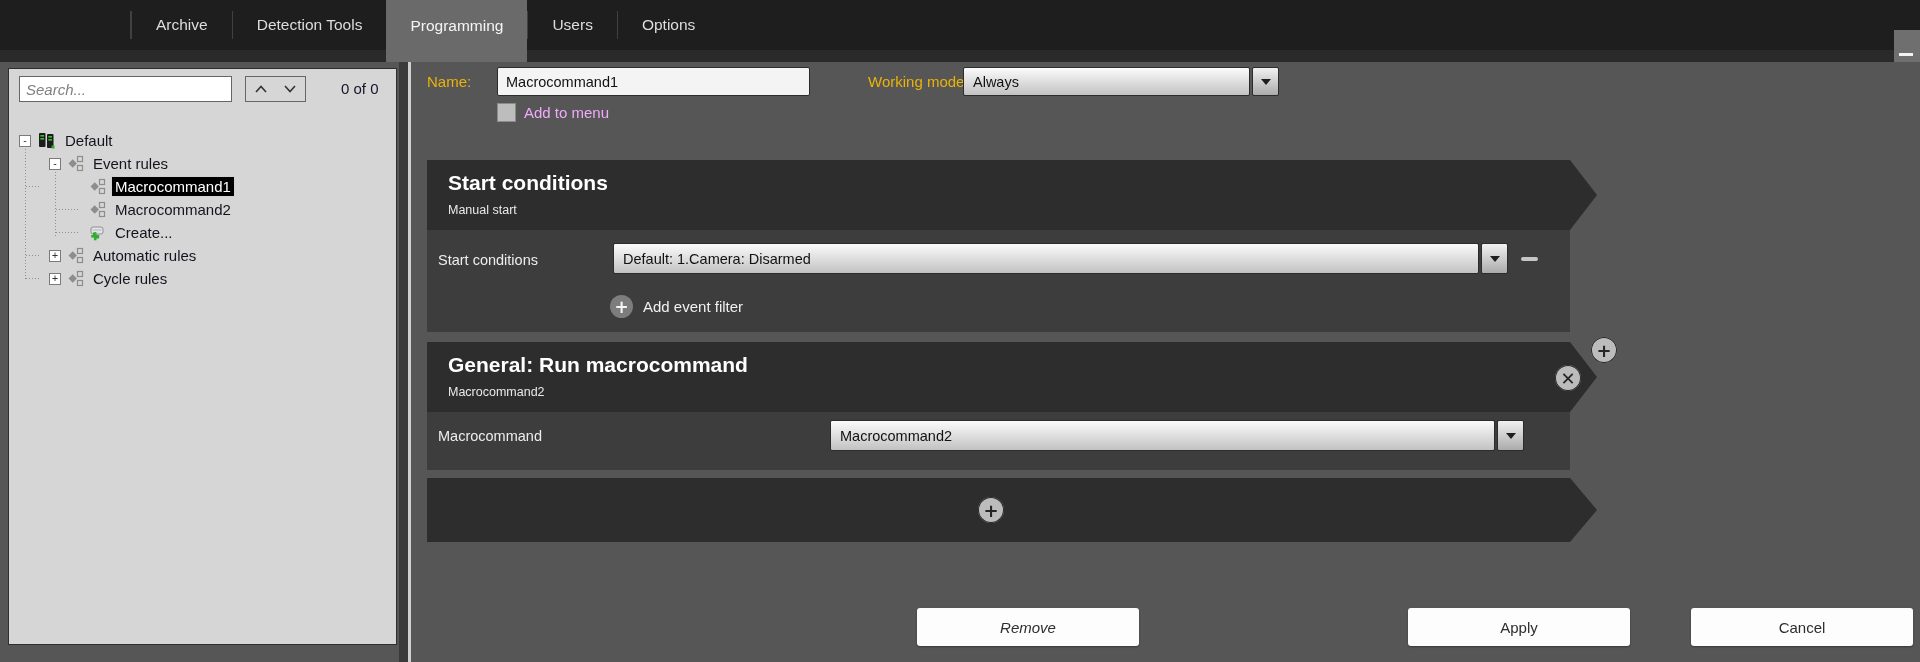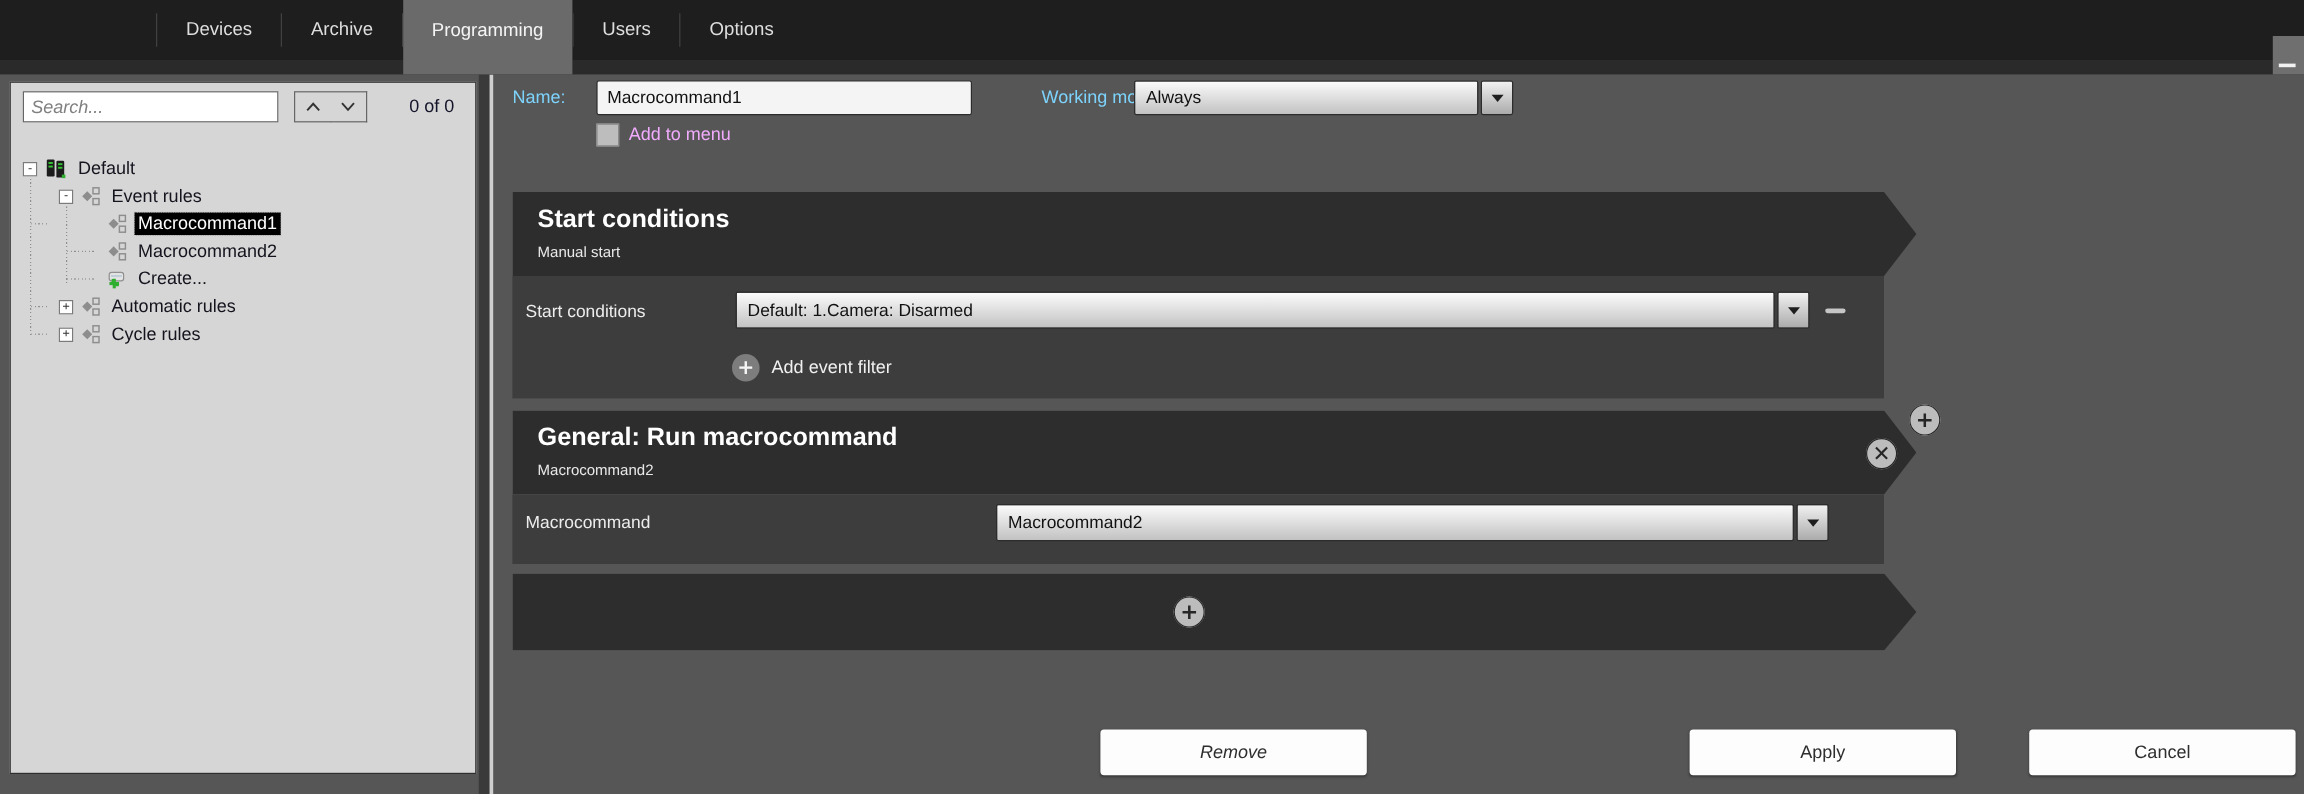--- a/index.html
+++ b/index.html
@@ -47,21 +47,21 @@
   .t-label { padding:1px 3px; white-space:nowrap; }
   .t-label.selected { background:#000; color:#fff; outline:1px dotted #cfcfcf; }
   .guide { position:absolute; background-image:repeating-linear-gradient(to bottom,#8f8f8f 0 1px,transparent 1px 3px); width:1px; }
   .guide-h { position:absolute; background-image:repeating-linear-gradient(to right,#8f8f8f 0 1px,transparent 1px 3px); height:1px; }
 
   .gap-strip { position:absolute; left:399px; top:62px; width:9px; height:600px; background:#3a3a3a; }
   .splitter { position:absolute; left:408px; top:62px; width:3px; height:600px; background:#cfcfcf; cursor:col-resize; }
 
   
   .main { position:absolute; left:415px; top:62px; width:1505px; height:600px; }
-  .fld-label { position:absolute; font-size:15px; color:#7dd3fc; }
+  .fld-label { position:absolute; font-size:15px; color:#eab308; }
   .name-input { position:absolute; left:82px; top:5px; width:313px; height:29px; background:#f4f4f4; border:1px solid #2c2c2c; border-radius:2px; font-family:"Liberation Sans","DejaVu Sans",sans-serif; font-size:14.5px; color:#111; padding:0 8px; }
   .combo { position:absolute; display:flex; align-items:stretch; }
   .combo-field { background:linear-gradient(#fbfbfb,#c2c2c2); border:1px solid #2c2c2c; border-radius:2px; color:#111; font-size:14.5px; display:flex; align-items:center; padding:0 9px; overflow:hidden; white-space:nowrap; }
   .combo-btn { width:27px; margin-left:2px; background:linear-gradient(#f1f1f1,#ababab); border:1px solid #2c2c2c; border-radius:2px; display:flex; align-items:center; justify-content:center; cursor:pointer; flex:none; }
   .tri-down { width:0; height:0; border-left:5px solid transparent; border-right:5px solid transparent; border-top:6px solid #1e1e1e; }
   .checkbox { position:absolute; left:82px; top:41px; width:19px; height:19px; background:#bdbdbd; border:1px solid #8b8b8b; cursor:pointer; }
   .cb-label { position:absolute; left:109px; top:42px; font-size:15px; color:#f0abfc; }
 
   .band-header { position:absolute; left:12px; width:1170px; height:70px; background:#2d2d2d; clip-path:polygon(0 0,1143px 0,1170px 50%,1143px 100%,0 100%); padding:11px 0 0 21px; }
   .band-title { font-size:21px; font-weight:bold; color:#fff; }
@@ -89,24 +89,24 @@
       <span></span>
       <span></span>
       <span></span>
       <span></span>
     </span>
 </div>
 <div class="gear">⚙</div>
 
 <div class="nav">
   <span class="nav-sep"></span>
-  <div class="nav-item">Devices</div>
   <span class="nav-sep"></span>
   <div class="nav-item">Archive</div>
   <span class="nav-sep"></span>
+  <div class="nav-item">Detection Tools</div>
   <div class="nav-item active">Programming</div>
   <span class="nav-sep"></span>
   <div class="nav-item">Users</div>
   <span class="nav-sep"></span>
   <div class="nav-item">Options</div>
 </div>
 
 <div class="time-box">12:09:10 PM</div>
 
 <div class="root-btn">
@@ -248,21 +248,21 @@
 
 <div class="gap-strip"></div>
 <div class="splitter"></div>
 
 <div class="main">
 
   <div class="fld-label" style="left:12px; top:11px;">Name:</div>
   <input class="name-input" type="text" value="Macrocommand1" style="">
 
   <div class="fld-label" style="left:417px; top:11px;margin-left:36px;">Working mode</div>
-  <div class="combo" style="left:530px; top:5px;">
+  <div class="combo" style="left:548px; top:5px;">
     <div class="combo-field" style="width:287px; height:29px;">Always</div>
     <div class="combo-btn" style="height:29px;">
         <span class="tri-down"></span>
       </div>
   </div>
 
   <div class="checkbox"></div>
   <div class="cb-label">Add to menu</div>
 
   <div class="band-header" style="top:98px;">

